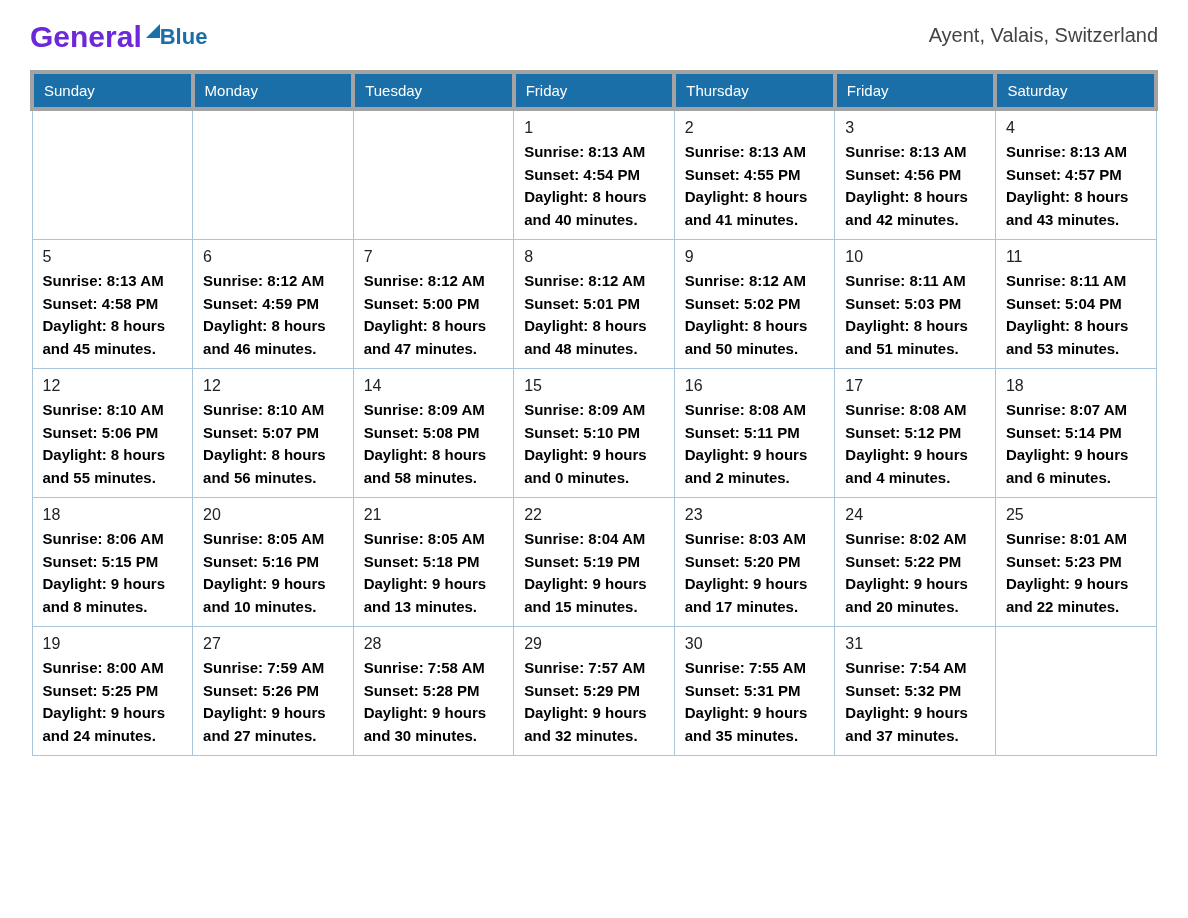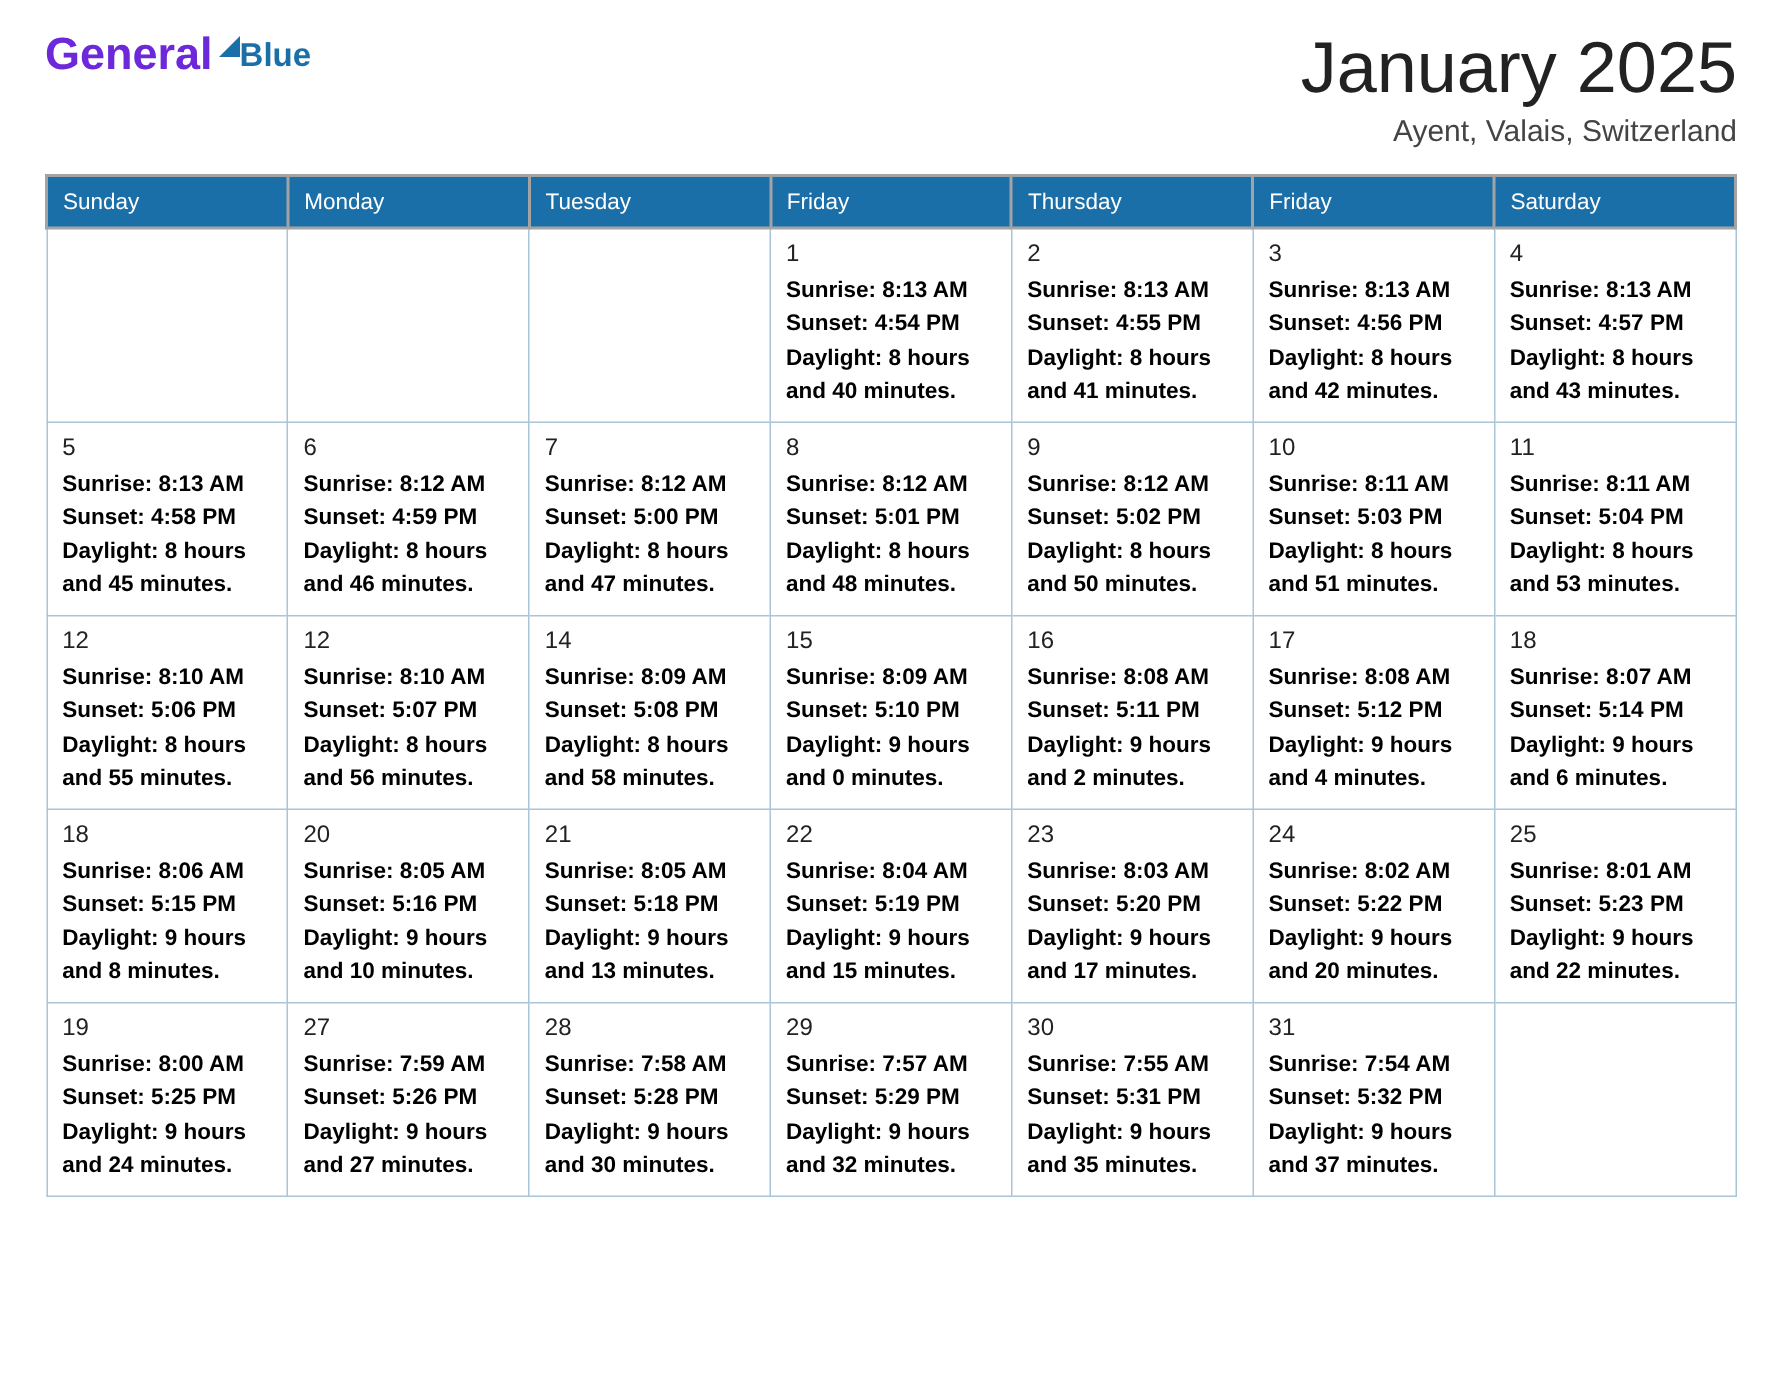--- a/index.html
+++ b/index.html
@@ -50,21 +50,21 @@
       border-collapse: collapse;
       table-layout: fixed;
     }
     thead tr th {
       background-color: #1a6fa8;
       color: #fff;
       font-size: 15px;
       font-weight: normal;
       padding: 8px 10px;
       text-align: left;
-      border: 2px solid #a3a3a3;
+      border: 4px solid #a3a3a3;
     }
     tbody tr td {
       vertical-align: top;
       padding: 8px 10px;
       border: 1px solid #aac4d8;
       min-height: 100px;
       height: 100px;
     }
     .day-number {
       font-size: 16px;
@@ -95,21 +95,20 @@
   <div class="logo">
     <div style="display:flex; align-items:center;">
       <span class="logo-text-general">General</span>
       <div style="display:flex; flex-direction:row; align-items:flex-start; margin-left:2px;">
         <div style="width:0;height:0;border-left:14px solid transparent;border-right:0px solid transparent;border-bottom:14px solid #1a6fa8;margin-left:2px;"></div>
         <span class="logo-text-blue" style="color:#1a6fa8;font-size:22px;font-weight:bold;">Blue</span>
       </div>
     </div>
   </div>
   <div class="title-block">
-    <div class="month-title">January 2025</div>
     <div class="location">Ayent, Valais, Switzerland</div>
   </div>
 </div>
 
 <table>
   <thead>
     <tr>
     <th>Sunday</th>
         <th>Monday</th>
         <th>Tuesday</th>

